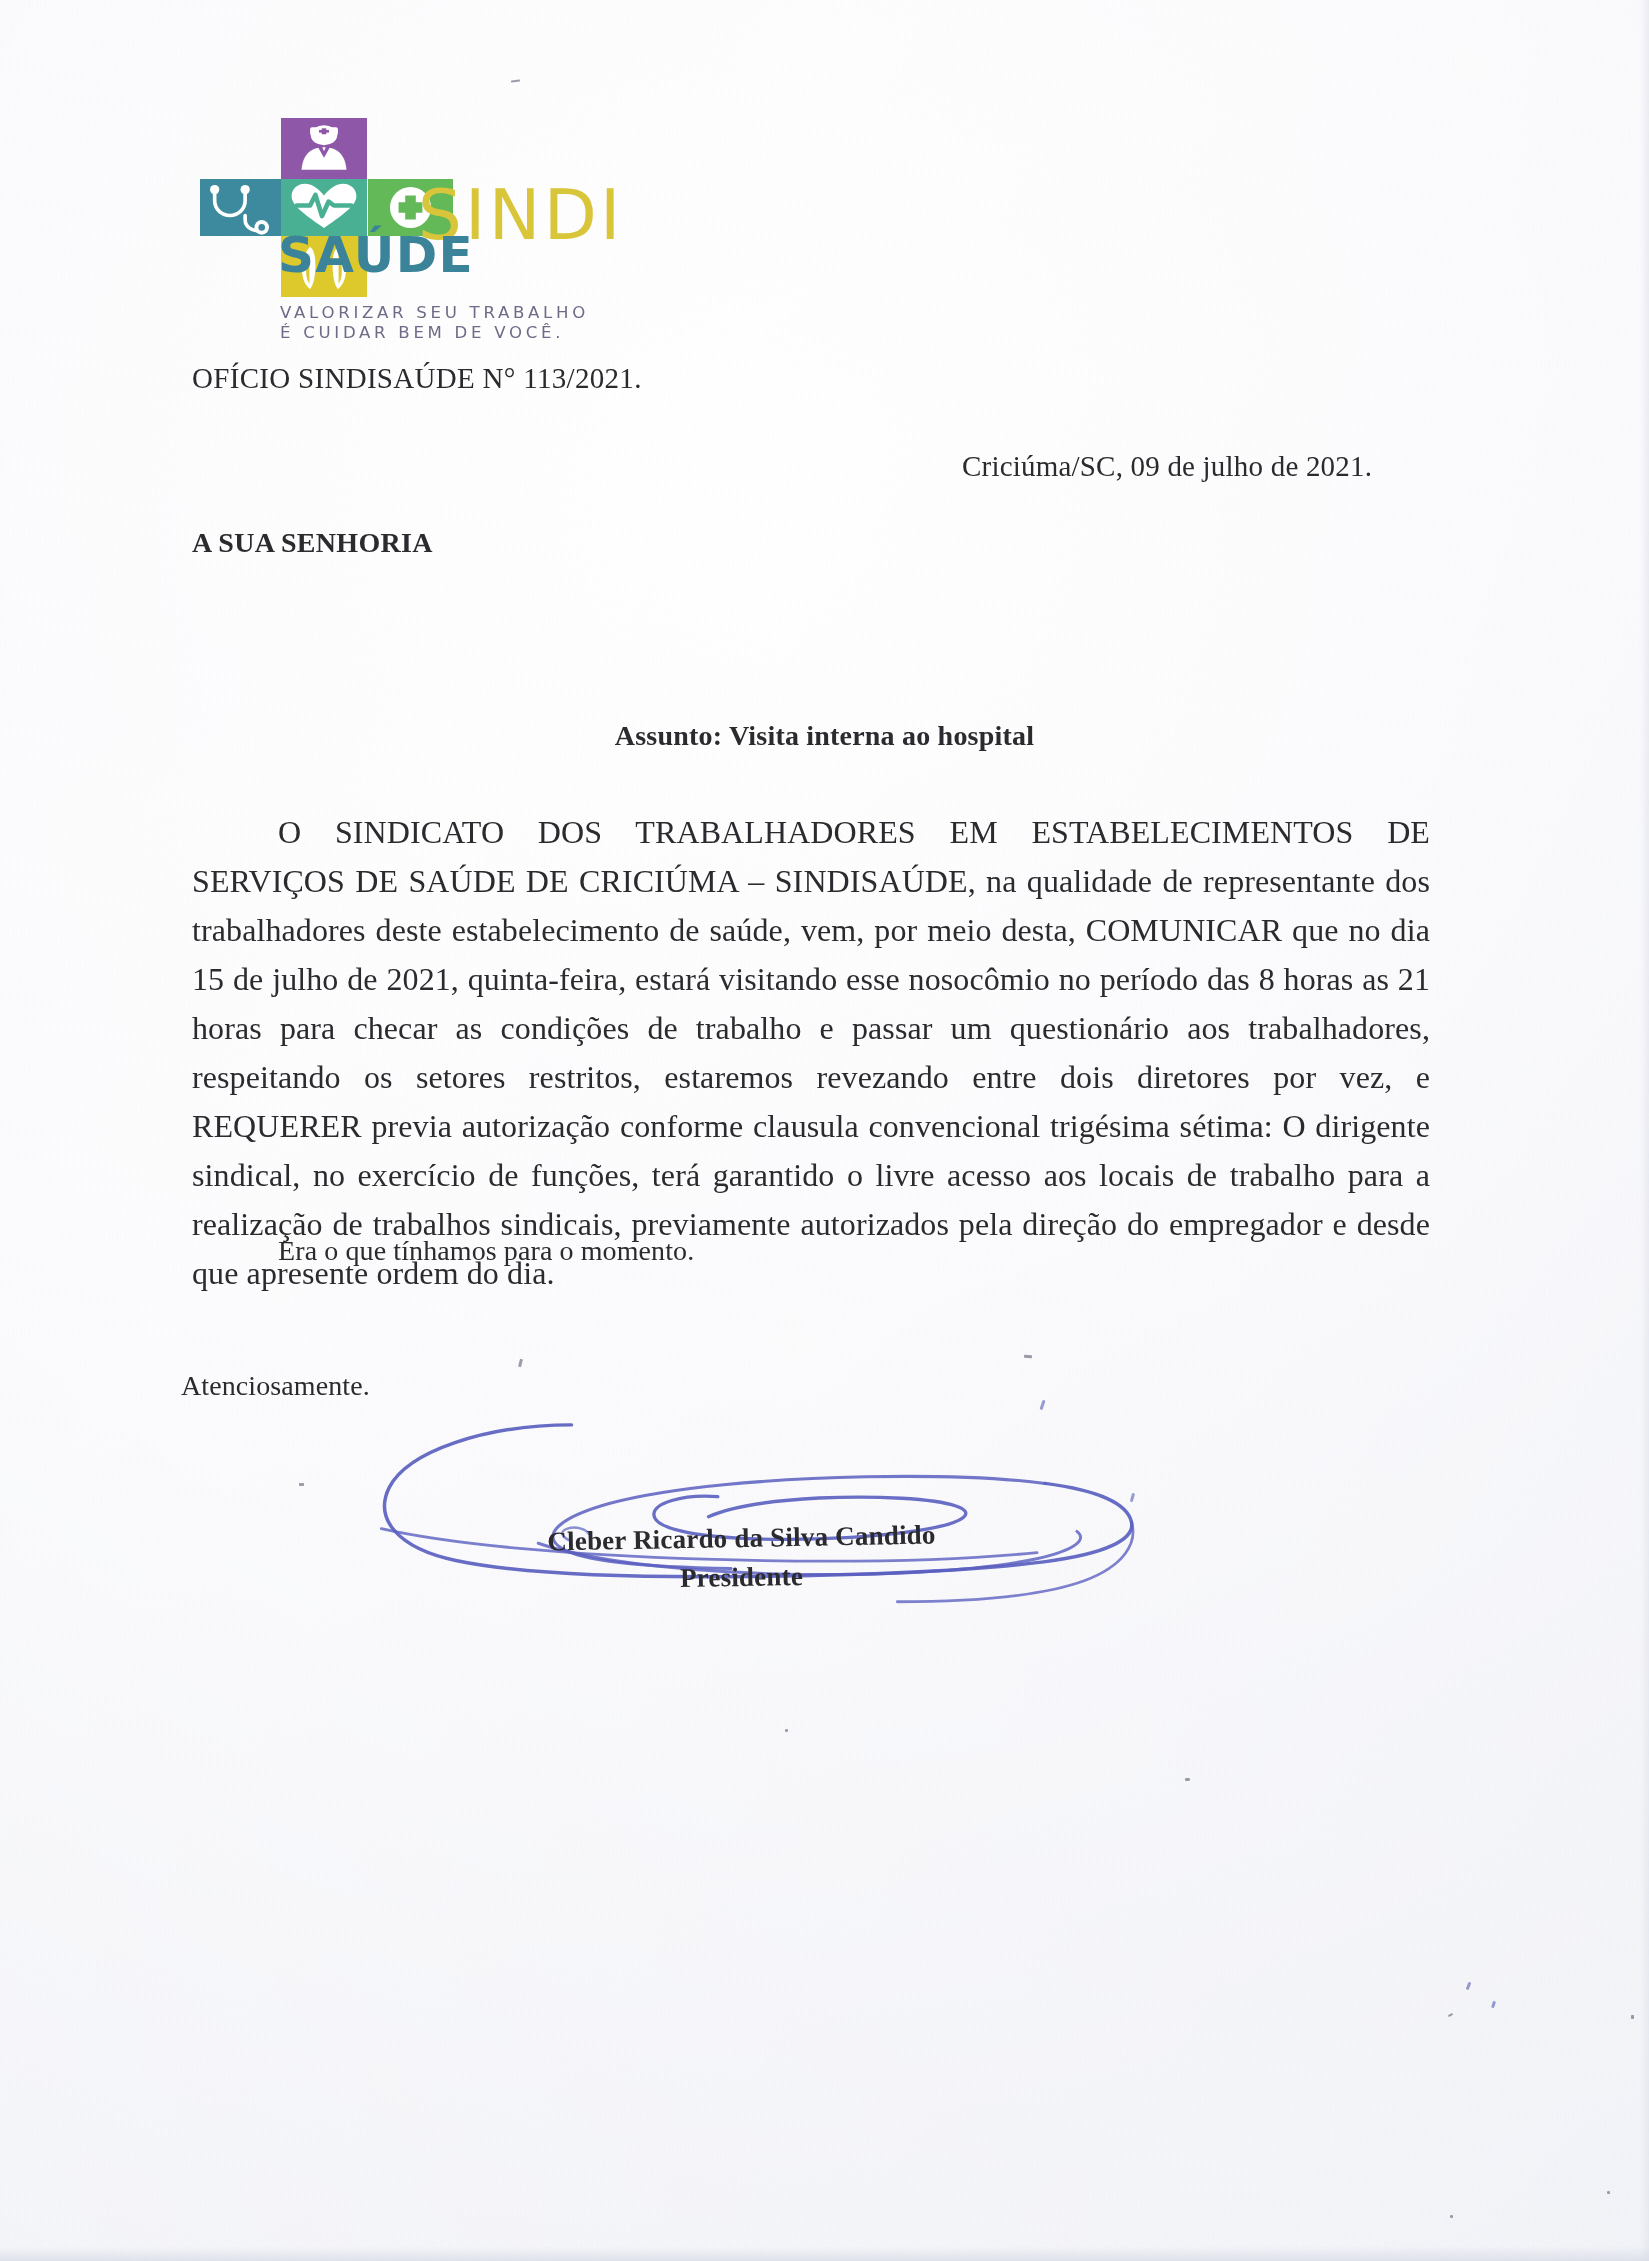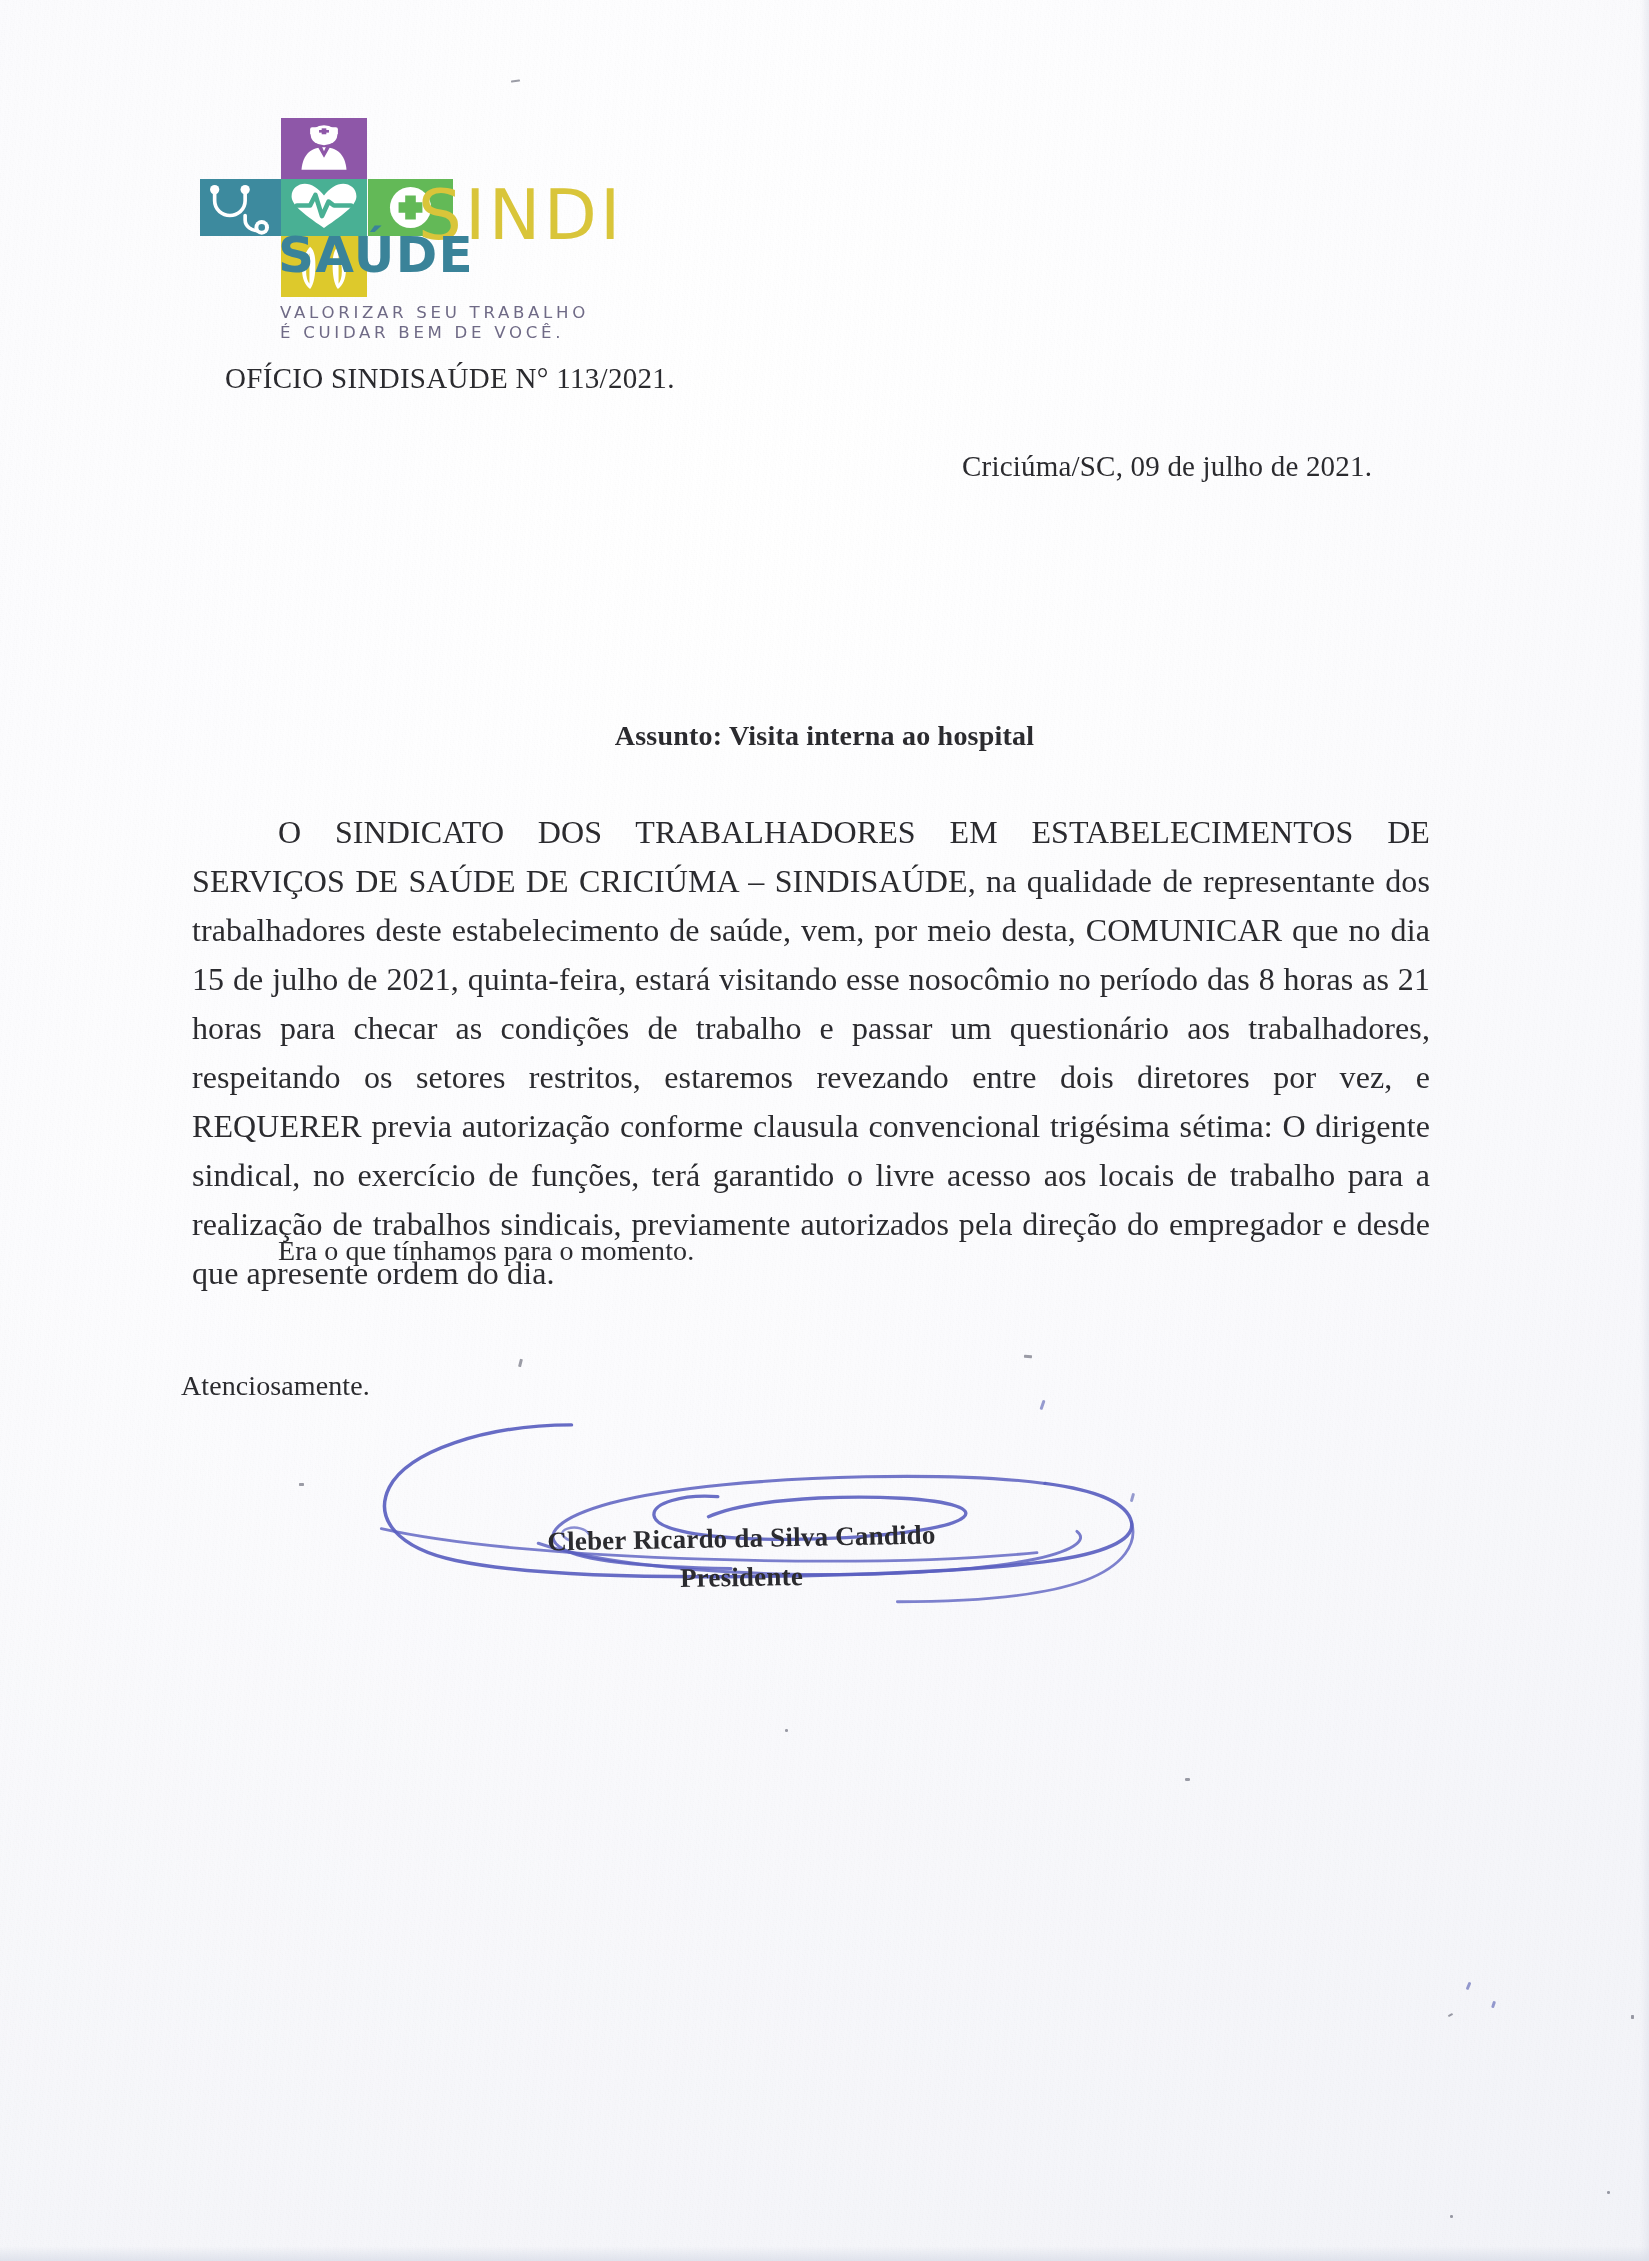--- a/index.html
+++ b/index.html
@@ -116,21 +116,20 @@
   }
 
   
   .doc-text { position: absolute; }
 
   #oficio-line {
     left: 192px; top: 362px;
     font-size: 29px;
     letter-spacing: 0.3px;
     white-space: nowrap;
-    margin-left: 33px;
   }
 
   #date-line {
     left: 962px; top: 450px;
     font-size: 29px;
     letter-spacing: 0.2px;
     white-space: nowrap;
   }
 
   #addressee {
@@ -287,20 +286,21 @@
     <div id="logo-saude">SAÚDE</div>
     <div id="logo-tagline">VALORIZAR SEU TRABALHO
 É CUIDAR BEM DE VOCÊ.</div>
   </div>
 
   <div class="doc-text" id="oficio-line">OFÍCIO SINDISAÚDE N° 113/2021.</div>
 
   <div class="doc-text" id="date-line">Criciúma/SC, 09 de julho de 2021.</div>
 
   <div class="doc-text" id="addressee">
+    <div>A SUA SENHORIA</div>
   </div>
 
   <div class="doc-text" id="subject">
     <span class="subject-label">Assunto:</span><span> Visita interna ao hospital</span>
   </div>
 
   <div class="doc-text" id="body-para">O SINDICATO DOS TRABALHADORES EM ESTABELECIMENTOS DE SERVIÇOS DE SAÚDE DE CRICIÚMA – SINDISAÚDE, na qualidade de representante dos trabalhadores deste estabelecimento de saúde, vem, por meio desta, COMUNICAR que no dia 15 de julho de 2021, quinta-feira, estará visitando esse nosocômio no período das 8 horas as 21 horas para checar as condições de trabalho e passar um questionário aos trabalhadores, respeitando os setores restritos, estaremos revezando entre dois diretores por vez, e REQUERER previa autorização conforme clausula convencional trigésima sétima: O dirigente sindical, no exercício de funções, terá garantido o livre acesso aos locais de trabalho para a realização de trabalhos sindicais, previamente autorizados pela direção do empregador e desde que apresente ordem do dia.</div>
 
   <div class="doc-text" id="closing-1">Era o que tínhamos para o momento.</div>
   <div class="doc-text" id="closing-3">Atenciosamente.</div>

